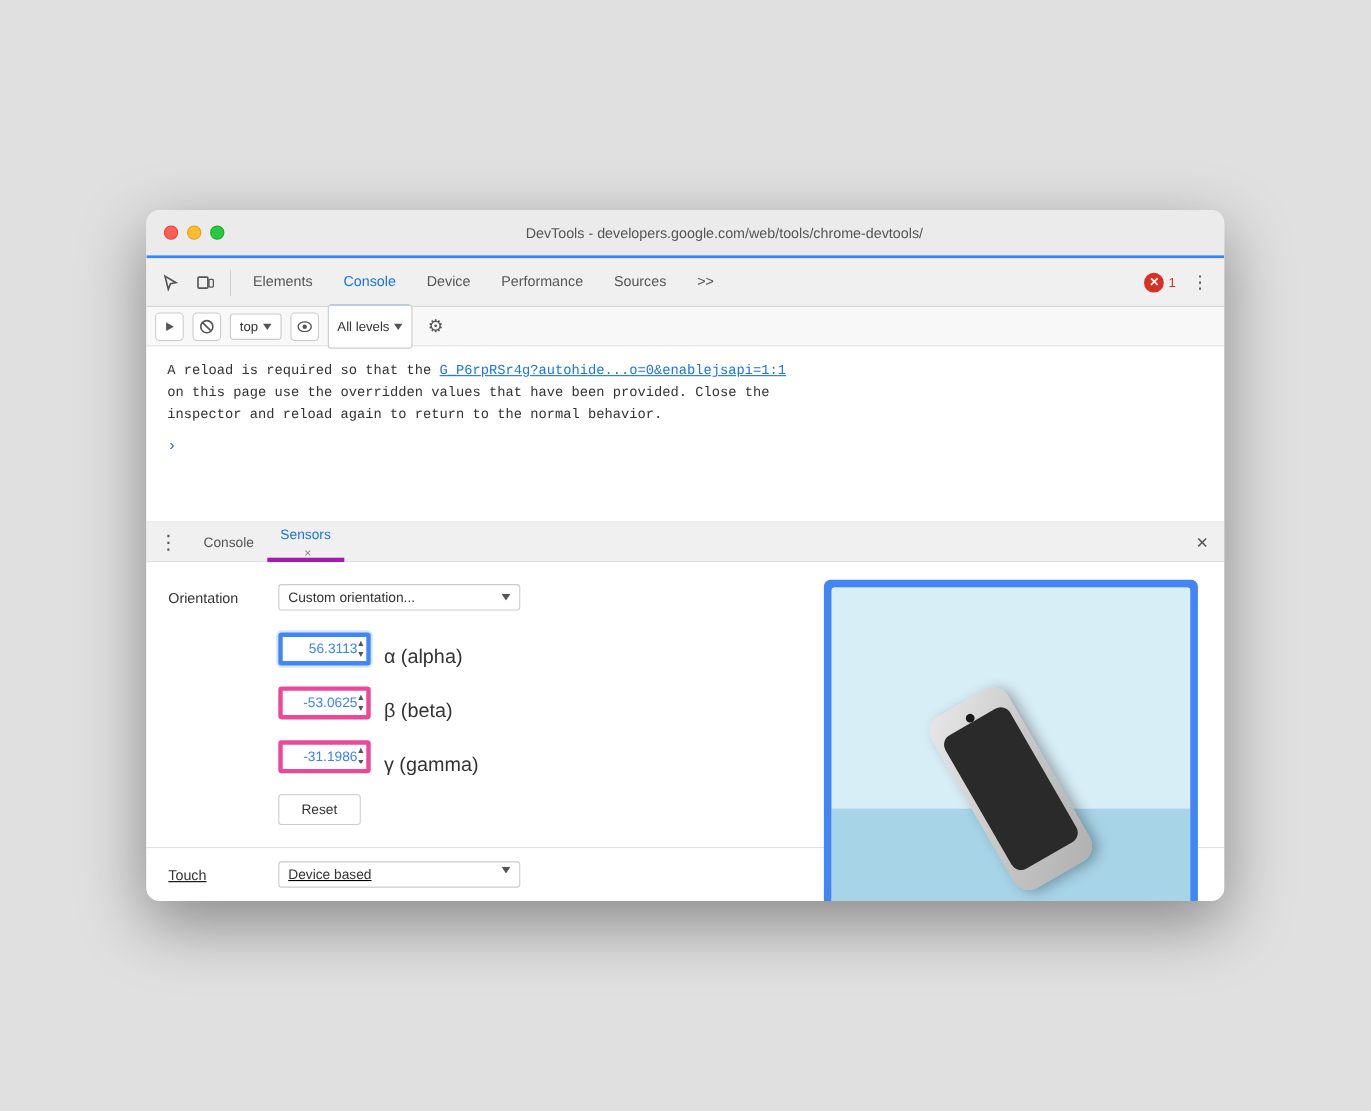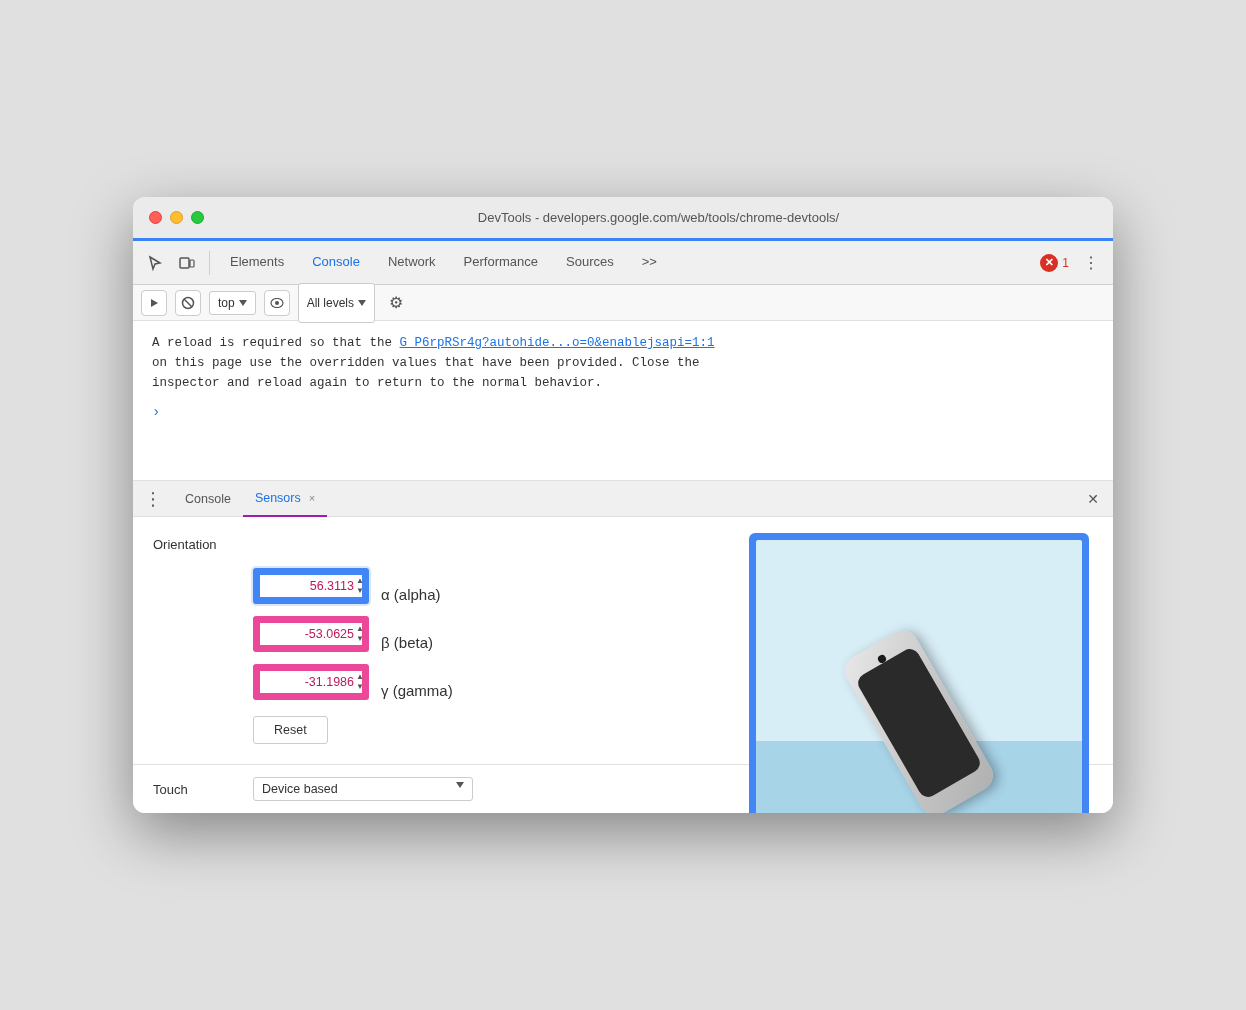--- a/index.html
+++ b/index.html
@@ -226,21 +226,22 @@
       font-size: 12.5px;
       color: #555;
       cursor: pointer;
       height: 36px;
       display: flex;
       align-items: center;
       gap: 4px;
     }
     .panel-tab.active {
       color: #1a73e8;
-      border-bottom: 2px solid #a21caf;
+      border-bottom: 4px solid #a21caf;
+      flex-direction: column;
     }
     .panel-tab-close {
       font-size: 11px;
       color: #888;
       cursor: pointer;
       margin-left: 4px;
     }
     .panel-close-btn {
       margin-left: auto;
       width: 24px;
@@ -291,26 +292,26 @@
     .value-row {
       display: flex;
       align-items: center;
       margin-bottom: 12px;
       gap: 12px;
     }
     .value-input-wrap {
       position: relative;
     }
     .value-input {
-      width: 116px;
-      border: 7px solid #ec4899;
+      width: 84px;
+      border: 4px solid #ec4899;
       border-radius: 3px;
       padding: 4px 8px;
       font-size: 12.5px;
-      color: #be185d;
+      color: #3b82f6;
       text-align: right;
     }
     .value-input.active {
       border-color: #4285f4;
       box-shadow: 0 0 0 2px rgba(66,133,244,0.2);
     }
     .stepper {
       position: absolute;
       right: 2px;
       top: 50%;
@@ -324,21 +325,21 @@
       height: 10px;
       font-size: 8px;
       cursor: pointer;
       display: flex;
       align-items: center;
       justify-content: center;
       color: #555;
       line-height: 1;
     }
     .value-name {
-      font-size: 15px;
+      font-size: 18px;
       color: #333;
       margin-top: 16px;
     }
     .reset-btn {
       margin-left: 0;
       padding: 6px 20px;
       border: 1px solid #ccc;
       border-radius: 3px;
       background: white;
       font-size: 12.5px;
@@ -418,20 +419,21 @@
       border-radius: 50%;
       background: #1a1a1a;
     }
     
     .touch-row {
       display: flex;
       align-items: center;
       padding: 12px 20px;
       border-top: 1px solid #e0e0e0;
       background: white;
+      text-decoration: underline;
     }
     .touch-label {
       width: 100px;
       font-size: 13px;
       color: #333;
     }
     .touch-dropdown {
       display: flex;
       align-items: flex-start;
       border: 1px solid #ccc;
@@ -472,21 +474,21 @@
       </svg>
     </div>
     <div class="toolbar-divider"></div>
     <div class="toolbar-tab">
       <span>Elements</span>
     </div>
     <div class="toolbar-tab active">
       <span>Console</span>
     </div>
     <div class="toolbar-tab">
-      <span>Network</span>
+      <span>Device</span>
     </div>
     <div class="toolbar-tab">
       <span>Performance</span>
     </div>
     <div class="toolbar-tab">
       <span>Sources</span>
     </div>
     <div class="toolbar-tab">
       <span>&gt;&gt;</span>
     </div>
@@ -551,20 +553,26 @@
       <span class="panel-tab-close">×</span>
     </div>
     <div class="panel-close-btn">✕</div>
   </div>
 
   <div class="sensors-content">
     <div class="sensors-form">
 
       <div class="sensor-row">
         <div class="sensor-label">Orientation</div>
+        <div class="sensor-dropdown">
+          <span>Custom orientation...</span>
+          <svg width="8" height="6" viewBox="0 0 8 6">
+              <polygon points="0,0 8,0 4,6" fill="#555"></polygon>
+            </svg>
+        </div>
       </div>
 
       <div class="orientation-values">
         
         <div class="value-row">
           <div class="value-input-wrap">
             <input class="value-input active" type="text" value="56.3113" style="">
             <div class="stepper">
               <div class="stepper-btn">▲</div>
               <div class="stepper-btn">▼</div>

